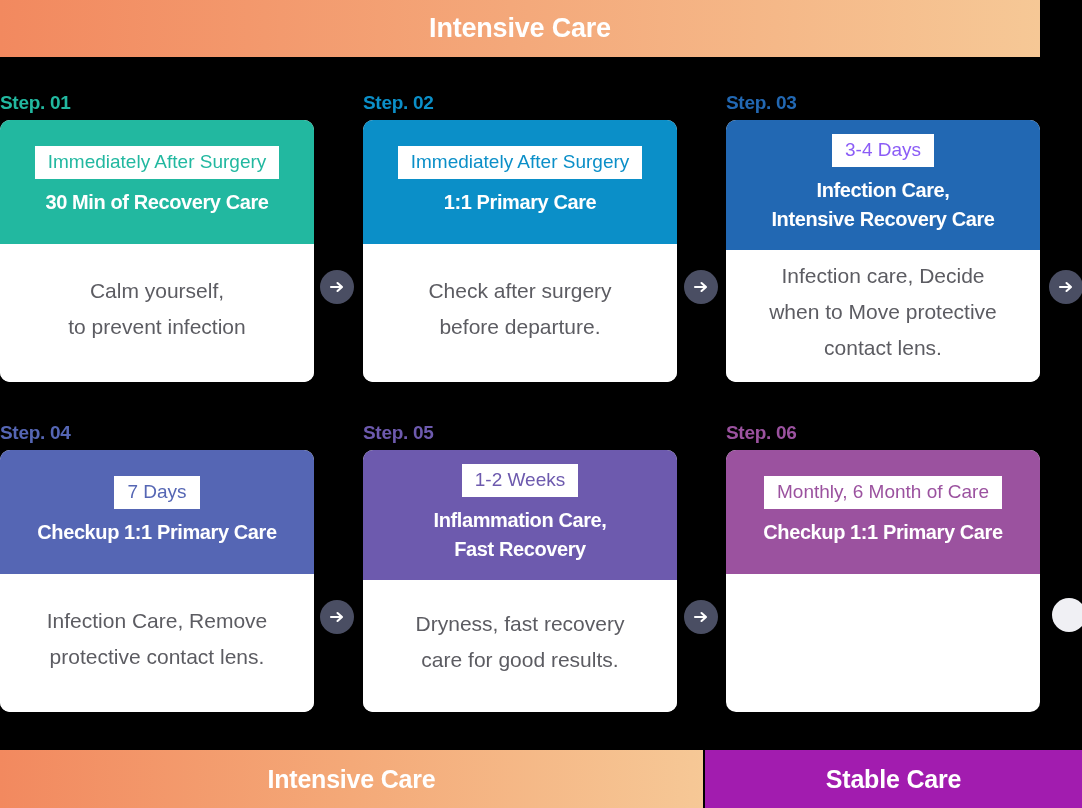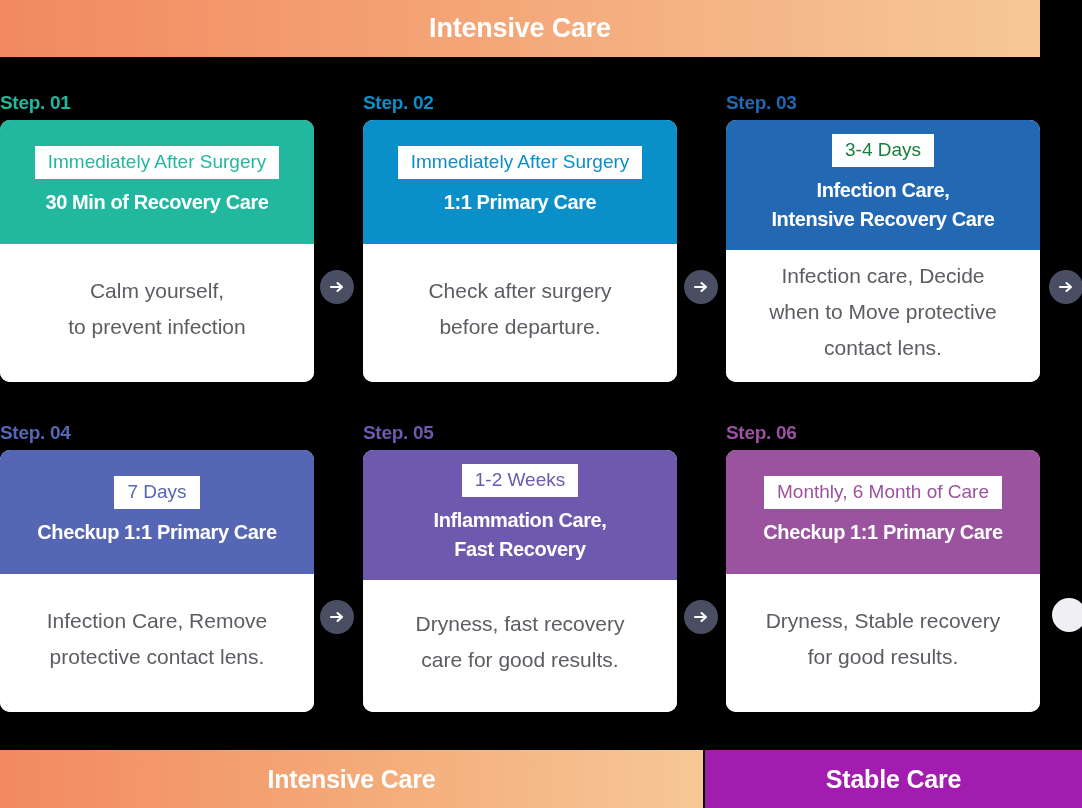--- a/index.html
+++ b/index.html
@@ -209,21 +209,21 @@
           <div class="card-body">
             <div class="card-desc">Check after surgery<br>before departure.</div>
           </div>
         </div>
       </div>
 
       <div class="cell c2">
         <div class="step-label" style="color: rgb(34, 104, 179);">Step. 03</div>
         <div class="card">
           <div class="card-head" style="background: rgb(34, 104, 179);">
-            <div class="chip" style="color: #15803d;">3-4 Days</div>
+            <div class="chip" style="color: #8b5cf6;">3-4 Days</div>
             <div class="card-title">Infection Care,<br>Intensive Recovery Care</div>
           </div>
           <div class="card-body">
             <div class="card-desc">Infection care, Decide<br>when to Move protective<br>contact lens.</div>
           </div>
         </div>
       </div>
 
       <div class="connector conn-r0-a">
         <span>
@@ -275,23 +275,20 @@
           </div>
         </div>
       </div>
 
       <div class="cell c2">
         <div class="step-label" style="color: rgb(155, 82, 159);">Step. 06</div>
         <div class="card">
           <div class="card-head" style="background: rgb(155, 82, 159);">
             <div class="chip" style="color: rgb(155, 82, 159);">Monthly, 6 Month of Care</div>
             <div class="card-title">Checkup 1:1 Primary Care</div>
-          </div>
-          <div class="card-body">
-            <div class="card-desc">Dryness, Stable recovery<br>for good results.</div>
           </div>
         </div>
       </div>
 
       <div class="connector conn-r1-a">
         <span>
           <svg width="18" height="18" viewBox="0 0 18 18">
               <path d="M3 9 H13 M9.5 5 L14 9 L9.5 13" fill="none" stroke="#ffffff" stroke-width="2.1" stroke-linecap="round" stroke-linejoin="round"></path>
             </svg>
         </span>

